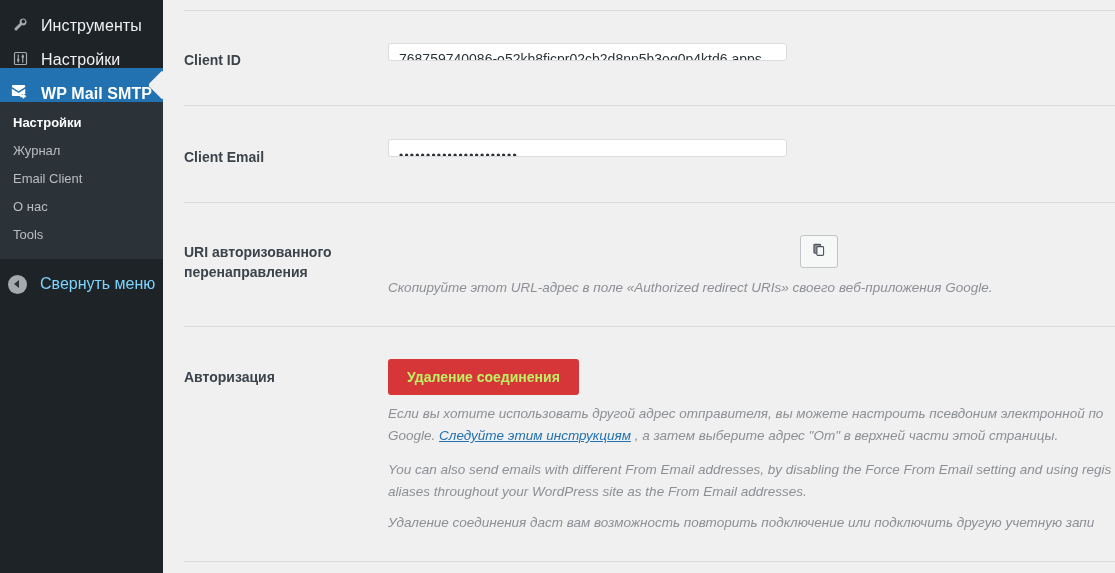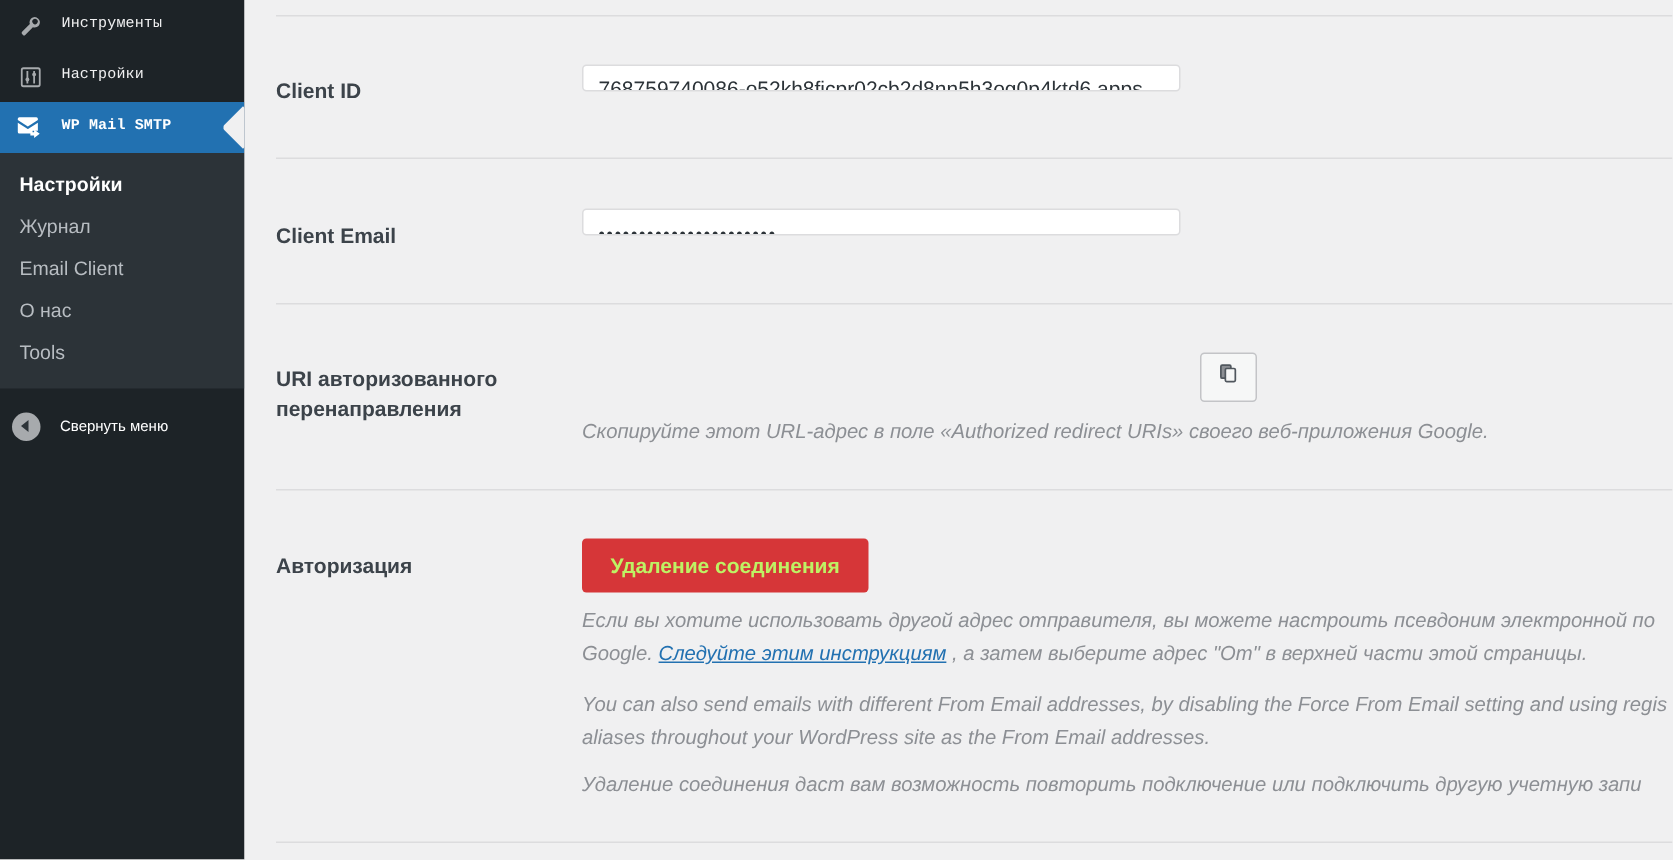--- a/index.html
+++ b/index.html
@@ -25,27 +25,26 @@
     left: 0; top: 0;
     width: 163px;
     height: 573px;
     background: #1d2327;
     overflow: hidden;
   }
 
   .menu-item {
     position: relative;
     display: flex;
-    align-items: center;
+    align-items: flex-end;
     height: 34px;
     padding-left: 8px;
     color: #f0f0f1;
-    font-size: 10px;
-    white-space: nowrap;
-    font-family: Liberation Mono, monospace;
+    font-size: 16px;
+    white-space: nowrap;
   }
   .menu-item .mi-icon {
     width: 24px;
     min-width: 24px;
     height: 20px;
     display: flex;
     align-items: center;
     justify-content: center;
     margin-right: 9px;
     color: #a7aaad;
@@ -92,22 +91,22 @@
     color: #fff;
     font-weight: bold;
   }
 
   #collapse {
     display: flex;
     align-items: center;
     height: 34px;
     margin-top: 8px;
     padding-left: 8px;
-    color: #ffffff;
-    font-size: 10px;
+    color: #7dd3fc;
+    font-size: 16px;
     white-space: nowrap;
     text-align: right;
   }
   #collapse .circle {
     width: 19px; height: 19px;
     border-radius: 50%;
     background: #a7aaad;
     margin-right: 13px;
     min-width: 19px;
     display: flex; align-items: center; justify-content: center;

